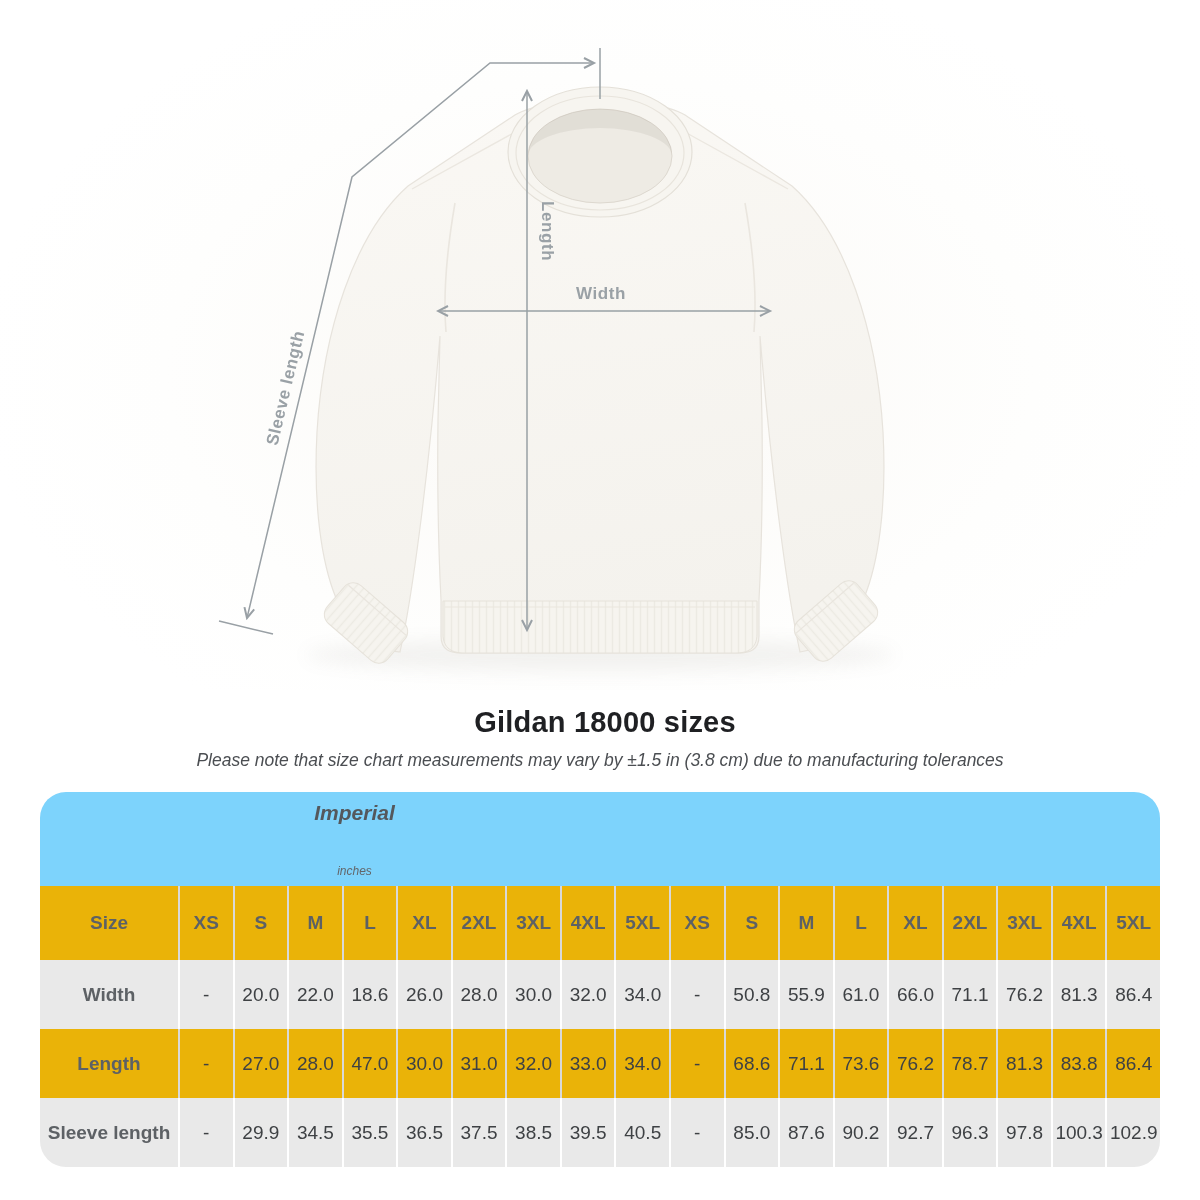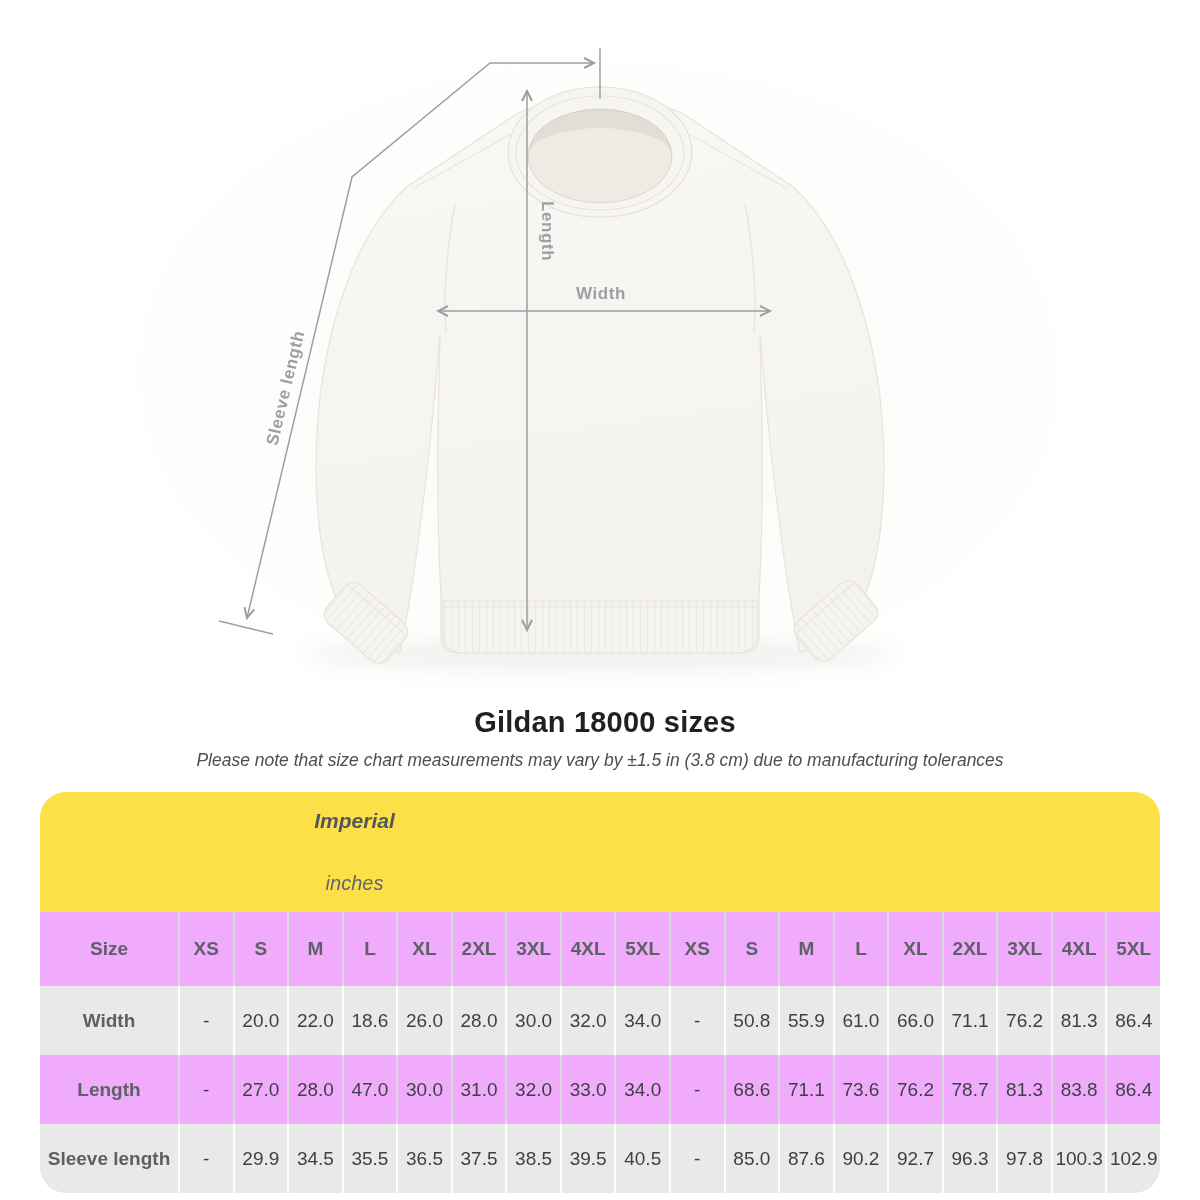--- a/index.html
+++ b/index.html
@@ -29,29 +29,29 @@
   .note {
     margin:11px 0 0; text-align:center; font-style:italic;
     font-size:17.5px; color:#4b4e52;
   }
   
   .size-table {
     width:1120px; margin:21px auto 0; border-radius:26px; overflow:hidden;
     background:#ffffff;
   }
   .trow { display:grid; grid-template-columns:138px repeat(18, 1fr); }
-  .trow.units { height:120px; background:#fde047; }
+  .trow.units { height:94px; background:#7dd3fc; }
   .unit-cell { display:flex; flex-direction:column; align-items:center; justify-content:center; gap:3px; }
   .unit-cell.imperial { grid-column:1 / 11; }
   .unit-cell.metric   { grid-column:11 / 20; }
   .unit-name { font-size:21px; font-weight:bold; font-style:italic; color:#54585c; }
-  .unit-sub  { font-size:20px; font-style:italic; color:#63676b;margin-top:36px; }
+  .unit-sub  { font-size:12px; font-style:italic; color:#63676b;margin-top:36px; }
   .trow.head { height:74px; }
   .trow.data { height:69px; }
-  .trow.light { background:#f0abfc; --sep:#d9d9d9; }
+  .trow.light { background:#eab308; --sep:#d9d9d9; }
   .trow.shade { background:#e9e9e9; --sep:#ffffff; }
   .cell {
     display:flex; align-items:center; justify-content:center;
     font-size:19px; color:#3e4144;
   }
   .cell + .cell { border-left:2px solid var(--sep); }
   .trow.head .cell, .cell.label-cell { font-weight:bold; color:#5d6165; font-size:19px; }
 </style>
 </head>
 <body>

